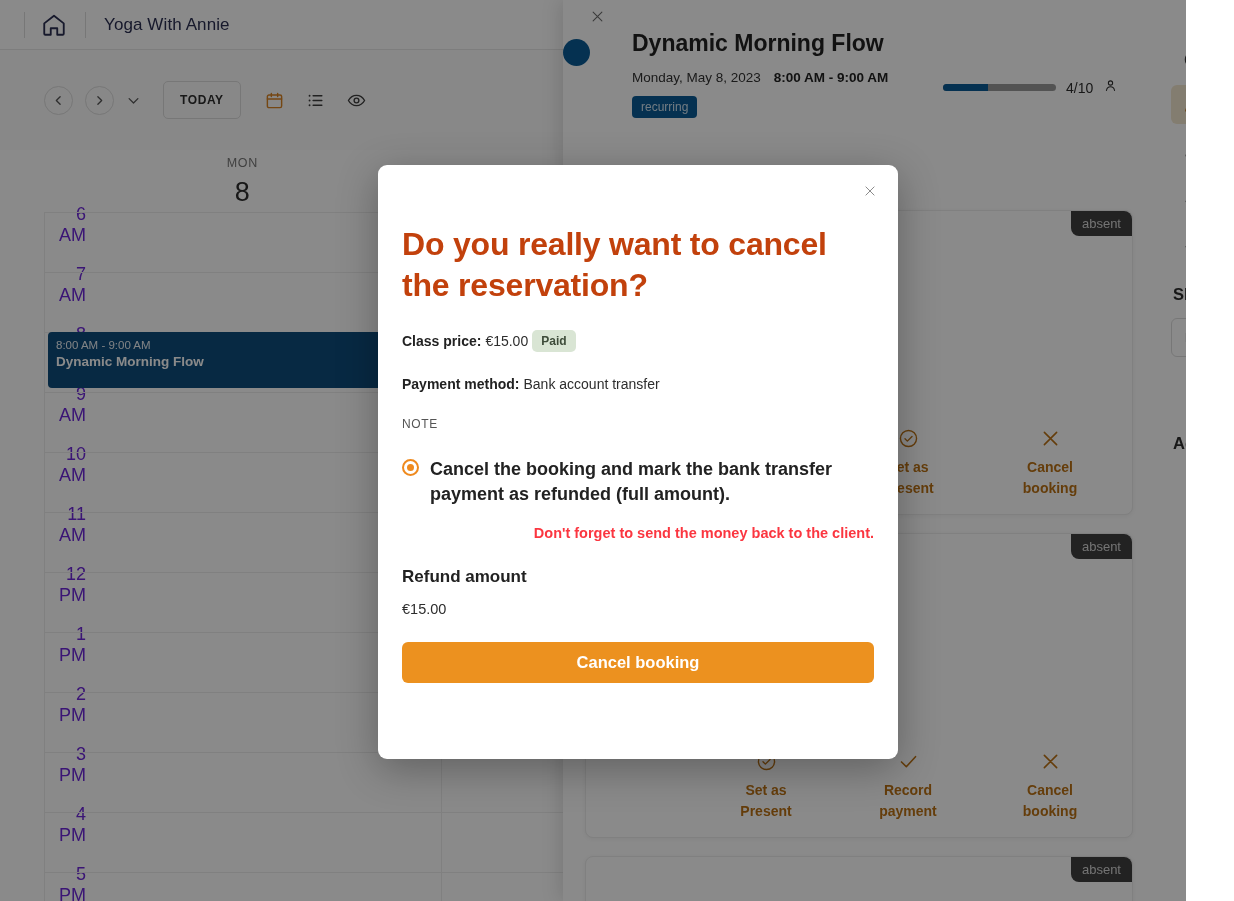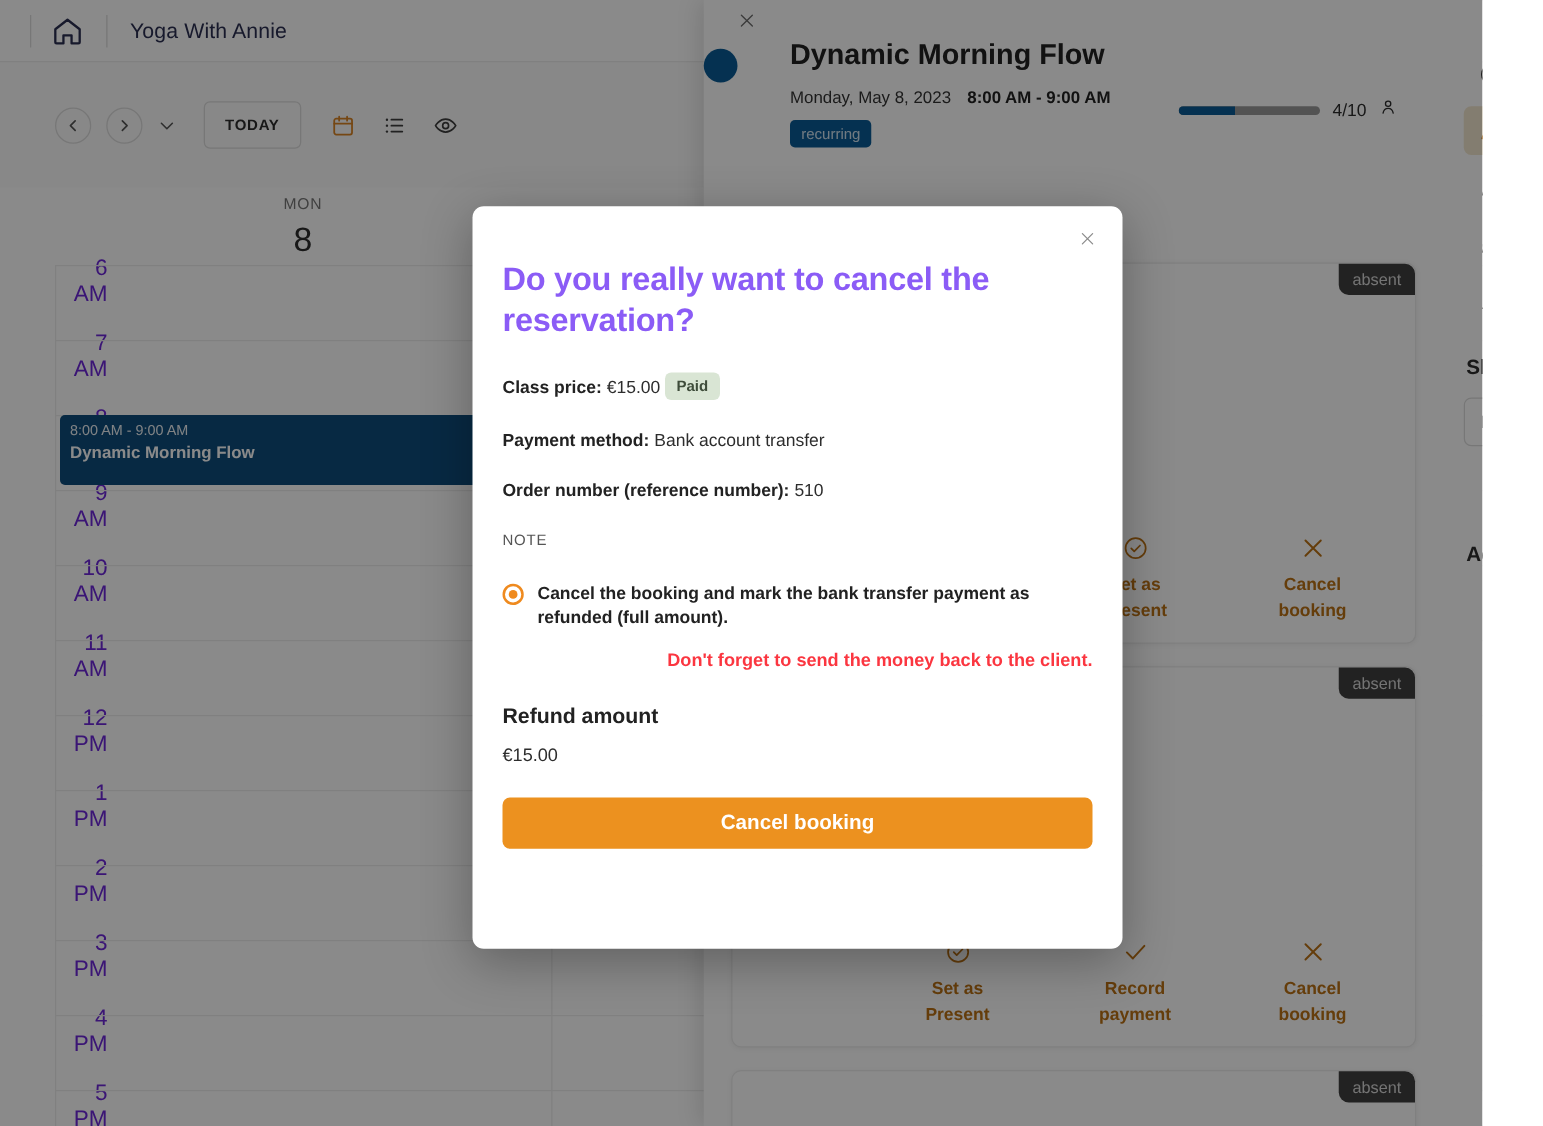--- a/index.html
+++ b/index.html
@@ -176,22 +176,22 @@
     background: #ffffff; border-radius: 9px;
     box-shadow: 0 10px 40px rgba(0,0,0,.3);
     padding: 0 24px;
   }
   .modal-close {
     position: absolute; top: 15px; right: 17px; width: 22px; height: 22px;
     color: #8a8a8a; cursor: pointer; display: flex; align-items: center; justify-content: center;
   }
   .modal-close svg { width: 14px; height: 14px; }
   .modal-title {
-    font-size: 26px; font-weight: 700; color: #8b5cf6; line-height: 1.28;
-    padding-top: 42px; letter-spacing: -.2px;
+    font-size: 32px; font-weight: 700; color: #c2410c; line-height: 1.28;
+    padding-top: 42px; letter-spacing: -.2px; margin-top: 17px;
   }
   .kv { display: flex; align-items: center; gap: 4px; margin-top: 24px; }
   .kv .k { font-size: 14px; font-weight: 700; color: #222; }
   .kv .v { font-size: 14px; color: #2d2d2d; }
   .chip-paid {
     background: #d9e5d4; color: #3e4c3a; font-size: 12px; font-weight: 700;
     border-radius: 5px; padding: 4px 9px;
   }
   .note-label { font-size: 12px; color: #555; letter-spacing: .6px; margin-top: 25px; }
   .note-box {
@@ -203,21 +203,21 @@
   .note-box::placeholder { color: #c3c3c3; }
   .radio-row { display: flex; align-items: flex-start; gap: 11px; margin-top: 26px; }
   .radio {
     width: 17px; height: 17px; border-radius: 50%; border: 2px solid #ef8a1e;
     flex: 0 0 17px; margin-top: 2px; position: relative; cursor: pointer; background: #fff;
   }
   .radio::after {
     content: ""; position: absolute; left: 3px; top: 3px; width: 7px; height: 7px;
     border-radius: 50%; background: #ef8a1e;
   }
-  .radio-text { font-size: 14px; font-weight: 700; color: #222; line-height: 1.38; max-width: 440px; }
+  .radio-text { font-size: 18px; font-weight: 700; color: #222; line-height: 1.38; max-width: 440px; }
   .warn { color: #fb3640; font-size: 14.5px; font-weight: 700; margin-top: 18px; text-align: right; }
   .refund-title { font-size: 17px; font-weight: 700; color: #222; margin-top: 26px; }
   .refund-amt { font-size: 14.5px; color: #2d2d2d; margin-top: 14px; }
   .cancel-btn {
     margin-top: 25px; width: 472px; height: 41px;
     background: #ec911f; border: none; border-radius: 6px;
     color: #ffffff; font-size: 16.5px; font-weight: 700; cursor: pointer;
     font-family: "Liberation Sans", sans-serif;
   }
 </style>
@@ -563,24 +563,20 @@
       <span class="k">Class price:</span>
       <span class="v">€15.00</span>
       <span class="chip-paid">Paid</span>
     </div>
 
     <div class="kv">
       <span class="k">Payment method:</span>
       <span class="v">Bank account transfer</span>
     </div>
 
-    <div class="kv">
-      <span class="k">Order number (reference number):</span>
-      <span class="v">510</span>
-    </div>
 
     <div class="note-label">NOTE</div>
 
     <div class="radio-row">
       <span class="radio"></span>
       <span class="radio-text">Cancel the booking and mark the bank transfer payment as refunded (full amount).</span>
     </div>
 
     <div class="warn">Don't forget to send the money back to the client.</div>
 

